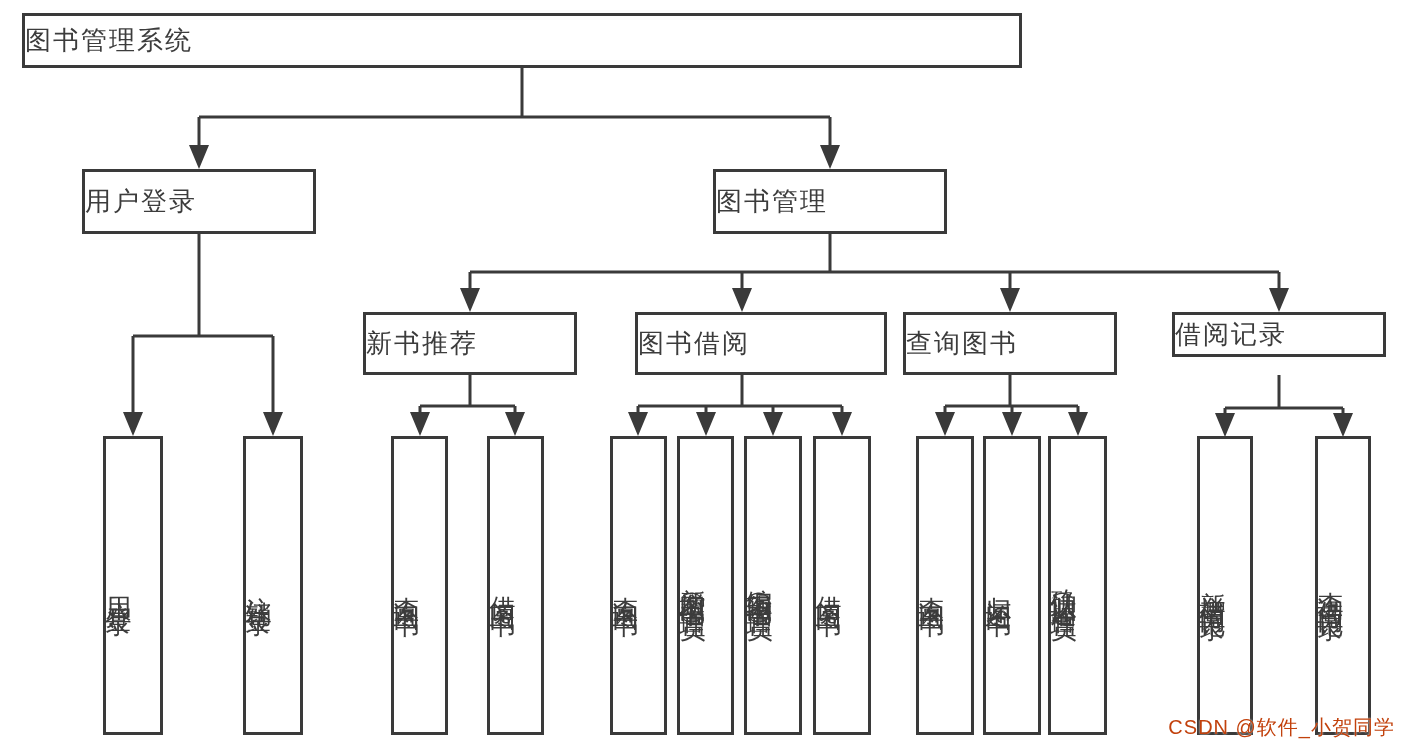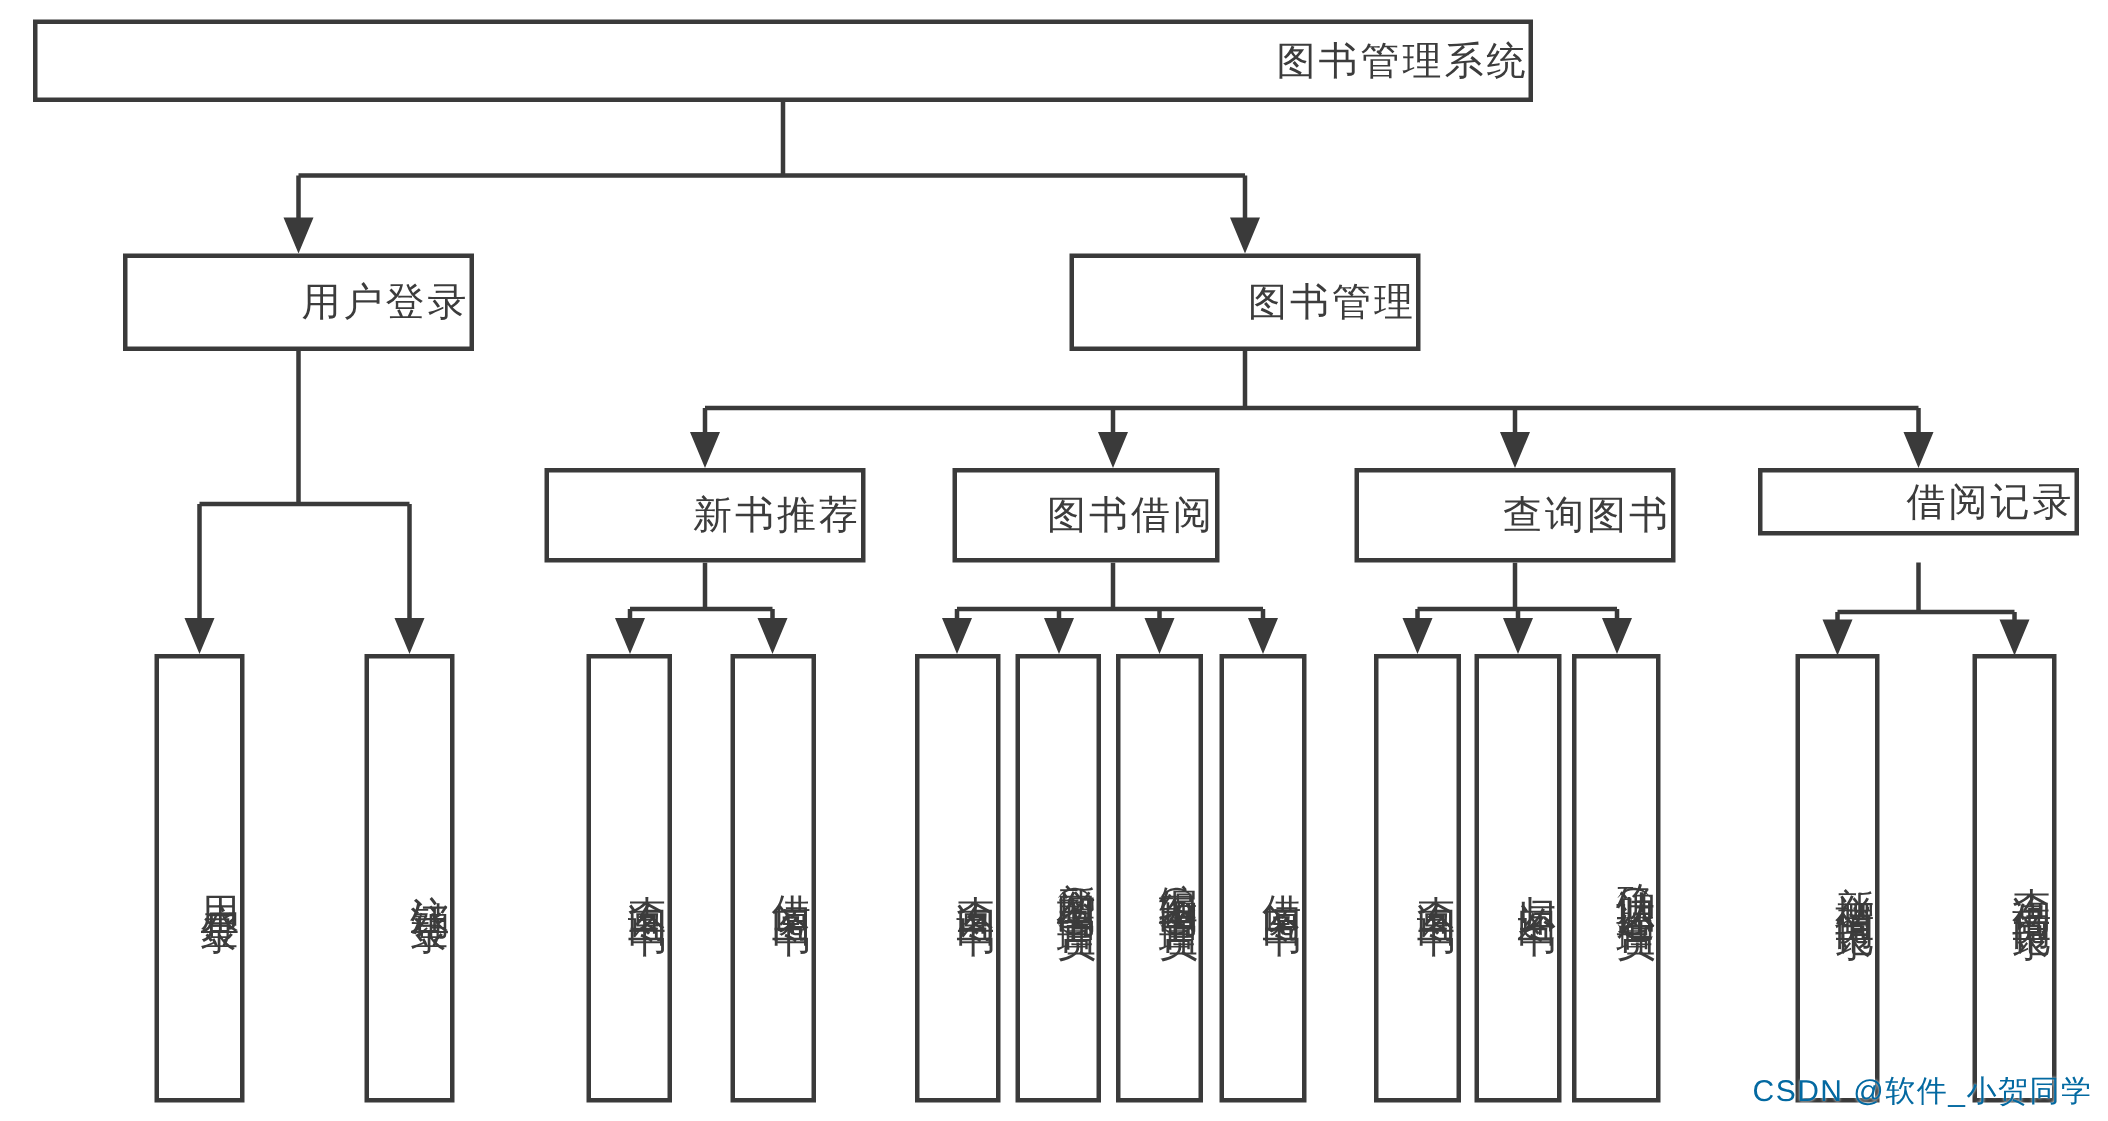--- a/index.html
+++ b/index.html
@@ -11,21 +11,21 @@
     font-family:"Liberation Sans","DejaVu Sans",sans-serif;
   }
   svg.connectors{position:absolute;left:0;top:0;z-index:1;}
   .box{
     position:absolute;
     box-sizing:border-box;
     border:3px solid #3a3a3a;
     background:#ffffff;
     display:flex;
     align-items:center;
-    justify-content:flex-end;
+    justify-content:flex-start;
     z-index:2;
     color:#3c3c3c;
   }
   .box.h span{
     font-size:26px;
     letter-spacing:2px;
     white-space:nowrap;
   }
   .box.v{top:436px;height:299px;}
   .box.v span{
@@ -34,21 +34,21 @@
     font-size:26px;
     letter-spacing:5px;
     line-height:1;
   }
   .box.v span.long{letter-spacing:4px;}
   #watermark{
     position:absolute;
     right:10px;bottom:6px;
     font-size:20px;
     letter-spacing:1px;
-    color:#0369a1;
+    color:#c2410c;
     text-shadow:0 0 2px #ffffff;
     z-index:3;
     white-space:nowrap;
   }
 </style>
 </head>
 <body>
 
 <div id="canvas">
 
@@ -81,21 +81,21 @@
   <div class="box h" style="left:82px;top:169px;width:234px;height:65px">
     <span>用户登录</span>
   </div>
   <div class="box h" style="left:363px;top:312px;width:214px;height:63px">
     <span>新书推荐</span>
   </div>
 
   <div class="box h" style="left:713px;top:169px;width:234px;height:65px">
     <span>图书管理</span>
   </div>
-  <div class="box h" style="left:635px;top:312px;width:178px;height:63px">
+  <div class="box h" style="left:635px;top:312px;width:252px;height:63px">
     <span>图书借阅</span>
   </div>
   <div class="box h" style="left:903px;top:312px;width:214px;height:63px">
     <span>查询图书</span>
   </div>
   <div class="box h" style="left:1172px;top:312px;width:214px;height:45px">
     <span>借阅记录</span>
   </div>
 
   <div class="box v" style="left:103px;width:60px">

